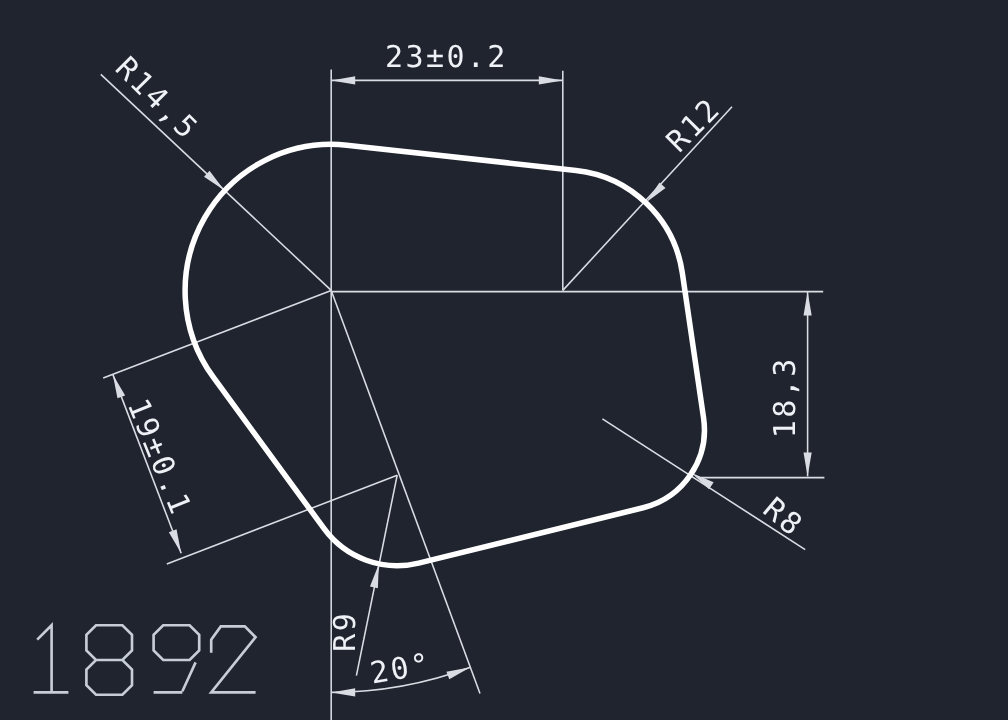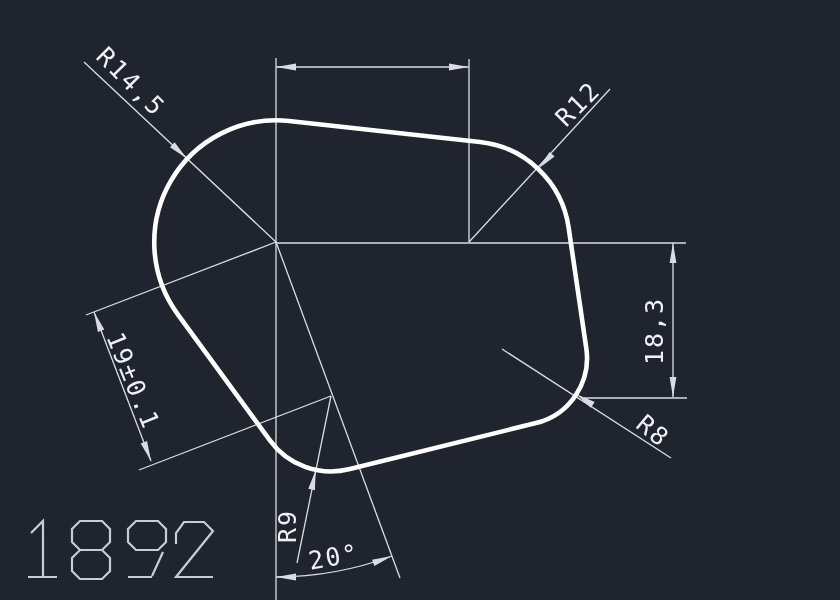--- a/index.html
+++ b/index.html
@@ -108,20 +108,21 @@
          Z"></path>
 
     <g class="glyphs" aria-label="1892">
       <path d="M 31,533 L 43,521 L 43,577 M 28,577 L 57,577"></path>
       <path d="M 80,521 L 102,521 L 110,529 L 110,542 L 102,550 L 80,550 L 72,542 L 72,529 Z M 80,550 L 102,550 L 110,558 L 110,571 L 102,579 L 80,579 L 72,571 L 72,558 Z"></path>
       <path d="M 136,521 L 158,521 L 166,529 L 166,542 L 158,550 L 136,550 L 128,542 L 128,529 Z M 163,552 L 152,576 M 128,577 L 152,577"></path>
       <path d="M 176,544 L 176,533 L 184,522 L 204,522 L 213,531 L 176,577 L 213,577"></path>
     </g>
   </svg>
 
+  <div class="lbl" style="left:372px; top:47px; --rot:0deg">23±0.2</div>
 
   <div class="lbl" style="left:131px; top:82px; --rot:45deg">R14,5</div>
 
   <div class="lbl" style="left:578px; top:104px; --rot:-45deg">R12</div>
 
   <div class="lbl" style="left:654px; top:331px; --rot:-90deg">18,3</div>
 
   <div class="lbl" style="left:653px; top:431px; --rot:40deg">R8</div>
 
   <div class="lbl" style="left:133px; top:381px; --rot:68deg">19±0.1</div>

